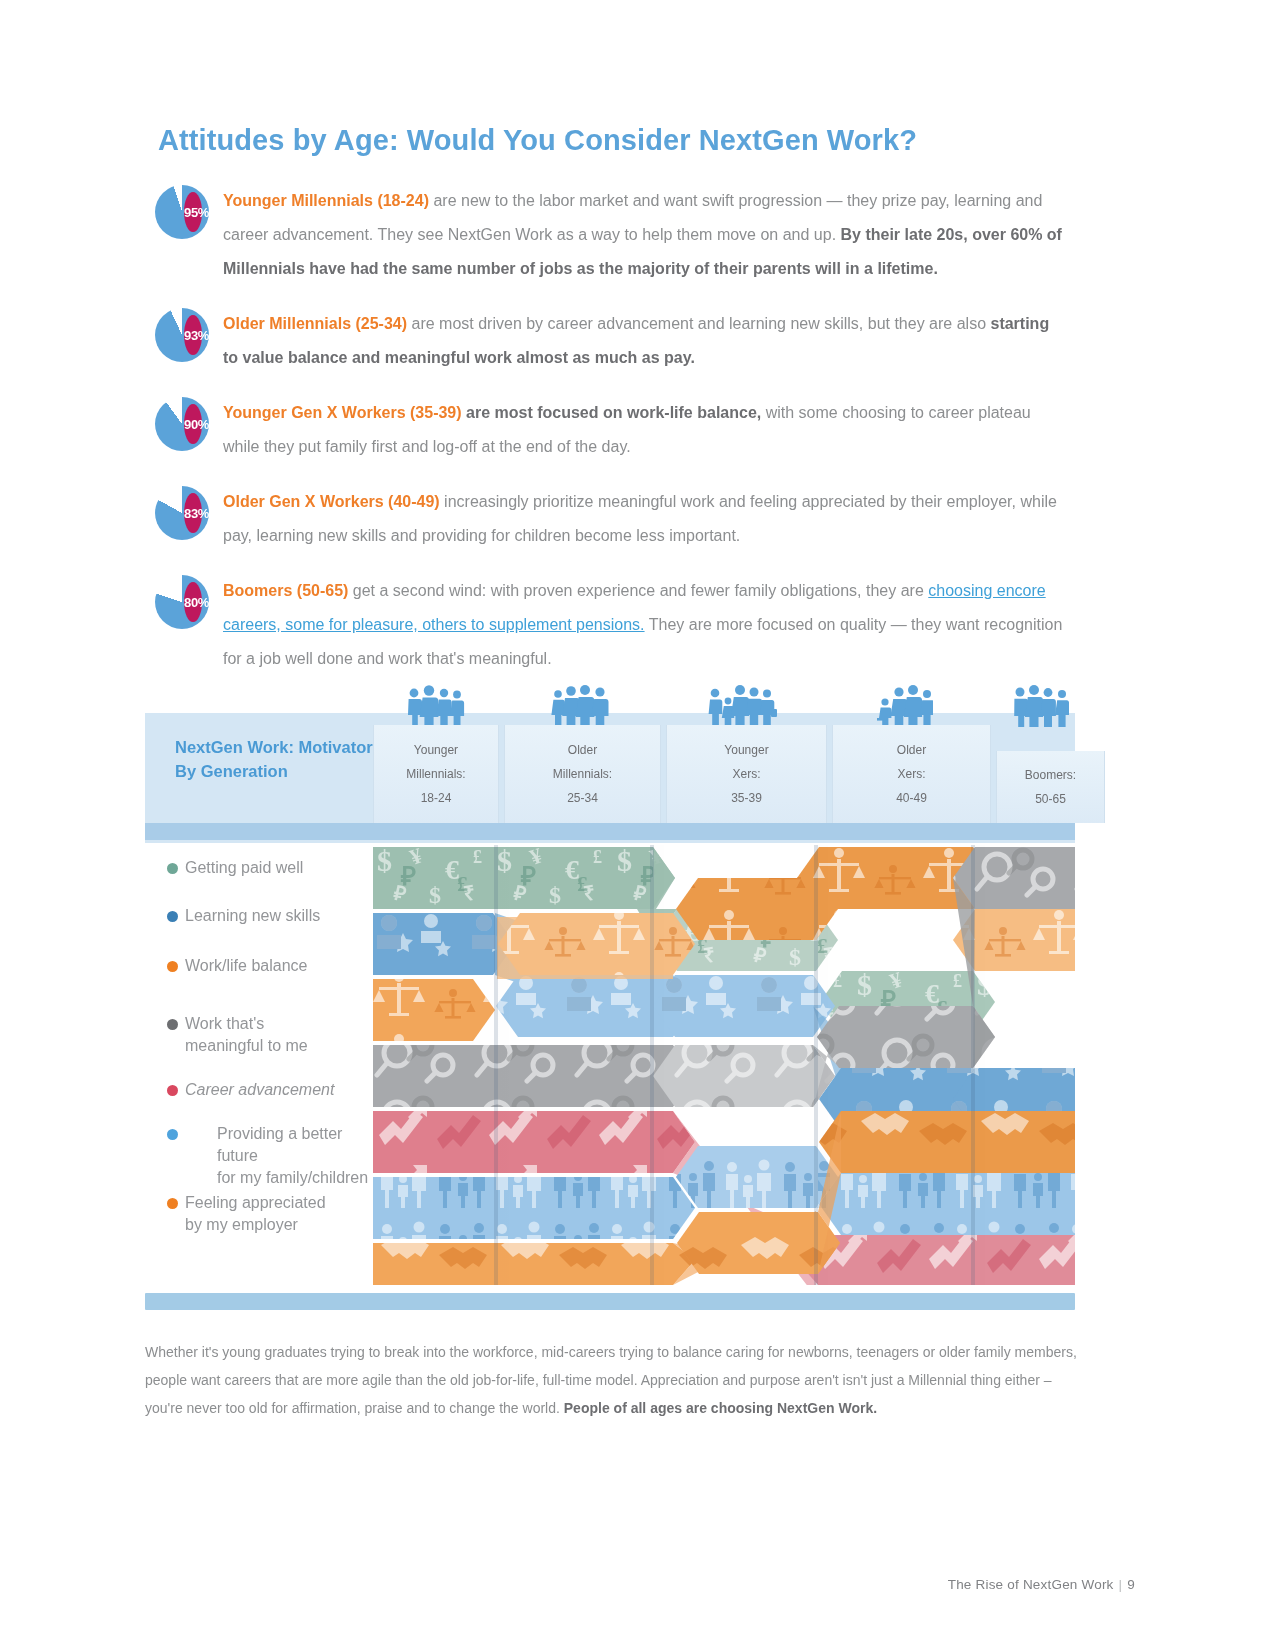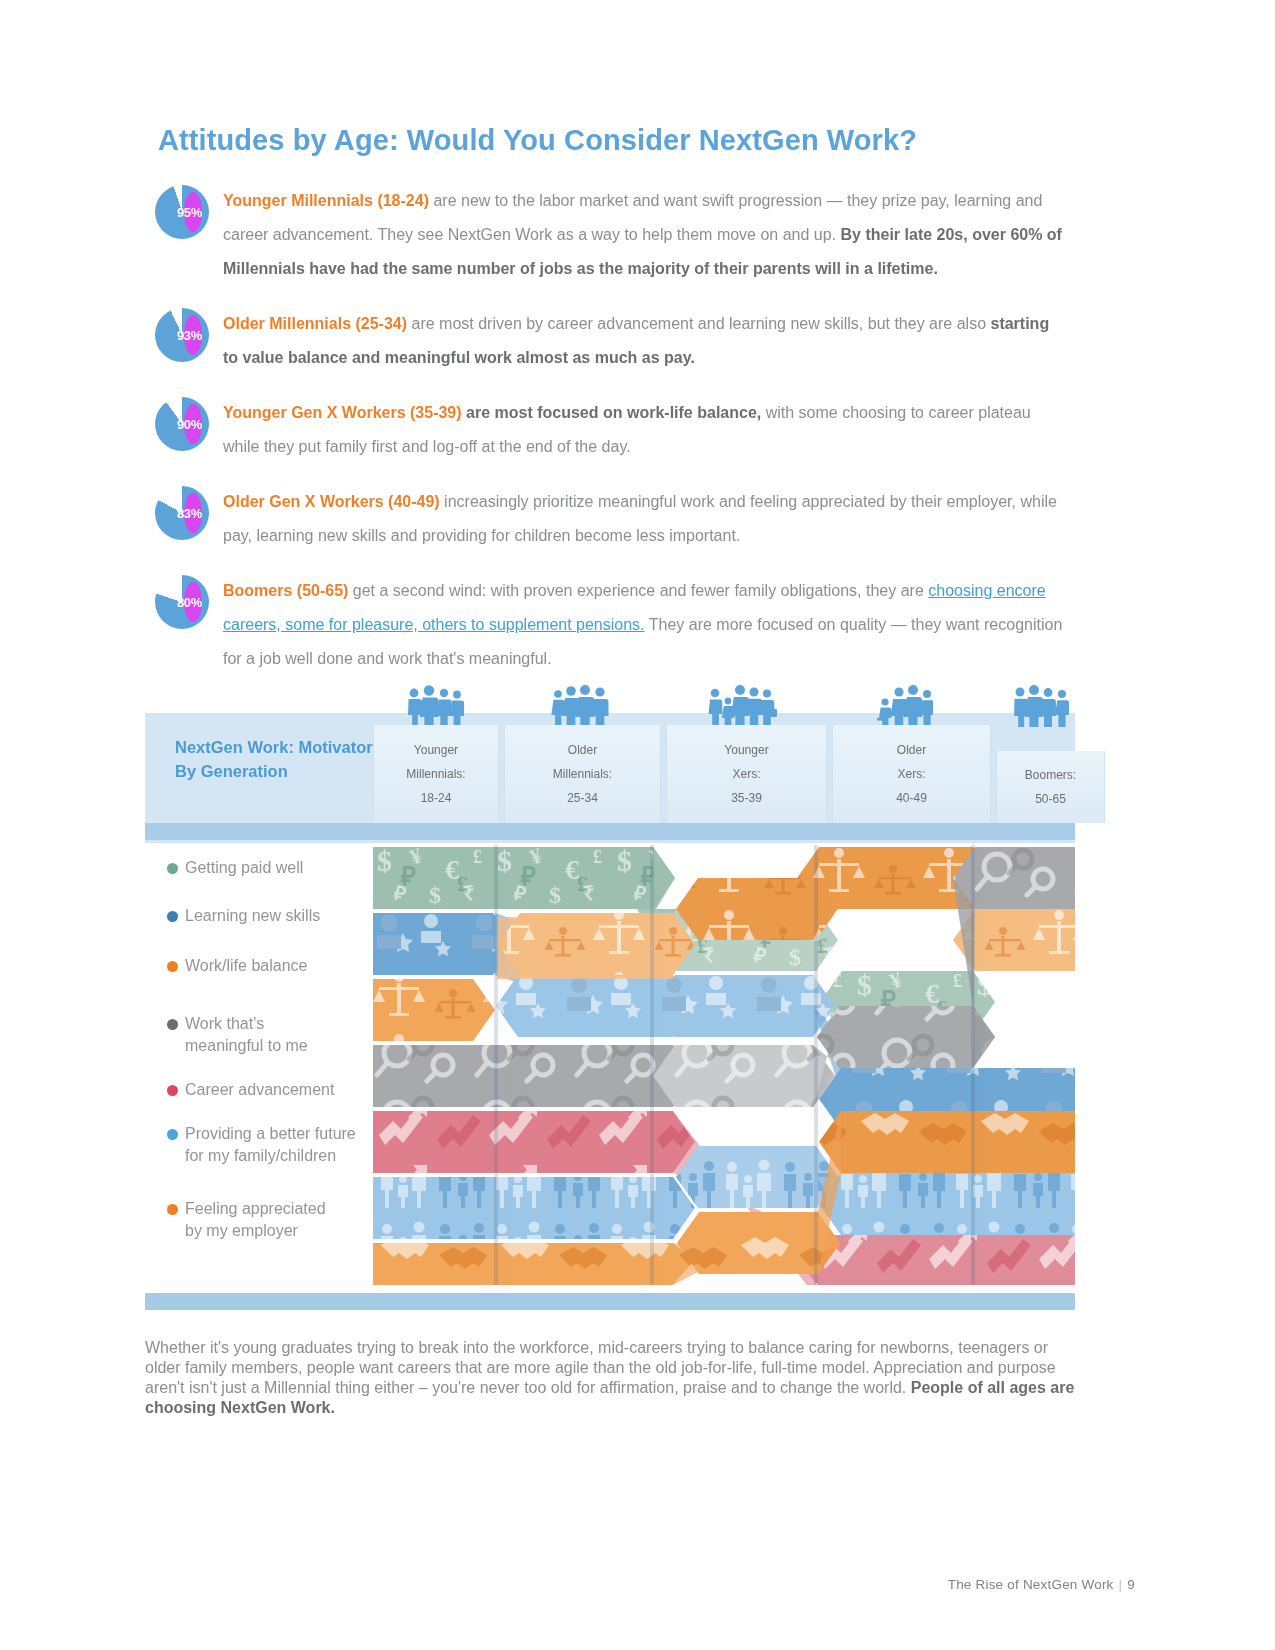--- a/index.html
+++ b/index.html
@@ -66,24 +66,24 @@
     inset: 0;
     border-radius: 50%;
   }
   .gauge .hole {
     position: absolute;
     left: 7px;
     top: 7px;
     right: 7px;
     bottom: 7px;
     border-radius: 50%;
-    background: #d946ef;
+    background: #be185d;
     display: flex;
     align-items: center;
-    justify-content: flex-end;
+    justify-content: flex-start;
     margin-left: 22px;
   }
   .gauge .pct {
     font-size: 13px;
     font-weight: 700;
     color: #ffffff;
     letter-spacing: -.3px;
     line-height: 1;
   }
   .attitude-text {
@@ -233,22 +233,22 @@
     height: 440px;
   }
   .ribbons svg { display: block; }
 
   
   .closing {
     position: absolute;
     left: 145px;
     top: 1338px;
     width: 940px;
-    font-size: 16px;
-    line-height: 20px;
+    font-size: 14px;
+    line-height: 28px;
     color: #8c8e90;
   }
   .closing .strong {
     color: #6d6e71;
     font-weight: 700;
   }
 
   
   .page-footer {
     position: absolute;
@@ -460,25 +460,25 @@
       </div>
       <div class="legend-item" style="margin-bottom:36px;">
         <span class="legend-dot" style="background:#ef8022"></span>
         <span class="legend-label">Work/life balance</span>
       </div>
       <div class="legend-item" style="margin-bottom:22px;">
         <span class="legend-dot" style="background:#6d6e71"></span>
         <span class="legend-label">Work that's
 meaningful to me</span>
       </div>
-      <div class="legend-item" style="margin-bottom:22px;">
+      <div class="legend-item" style="margin-bottom:22px;font-style:italic;">
         <span class="legend-dot" style="background:#d9485f"></span>
         <span class="legend-label">Career advancement</span>
       </div>
-      <div class="legend-item" style="margin-bottom:31px;">
+      <div class="legend-item" style="margin-bottom:3px;gap:32px;">
         <span class="legend-dot" style="background:#4fa3dd"></span>
         <span class="legend-label">Providing a better future
 for my family/children</span>
       </div>
       <div class="legend-item">
         <span class="legend-dot" style="background:#ef8022"></span>
         <span class="legend-label">Feeling appreciated
 by my employer</span>
       </div>
     </div>

